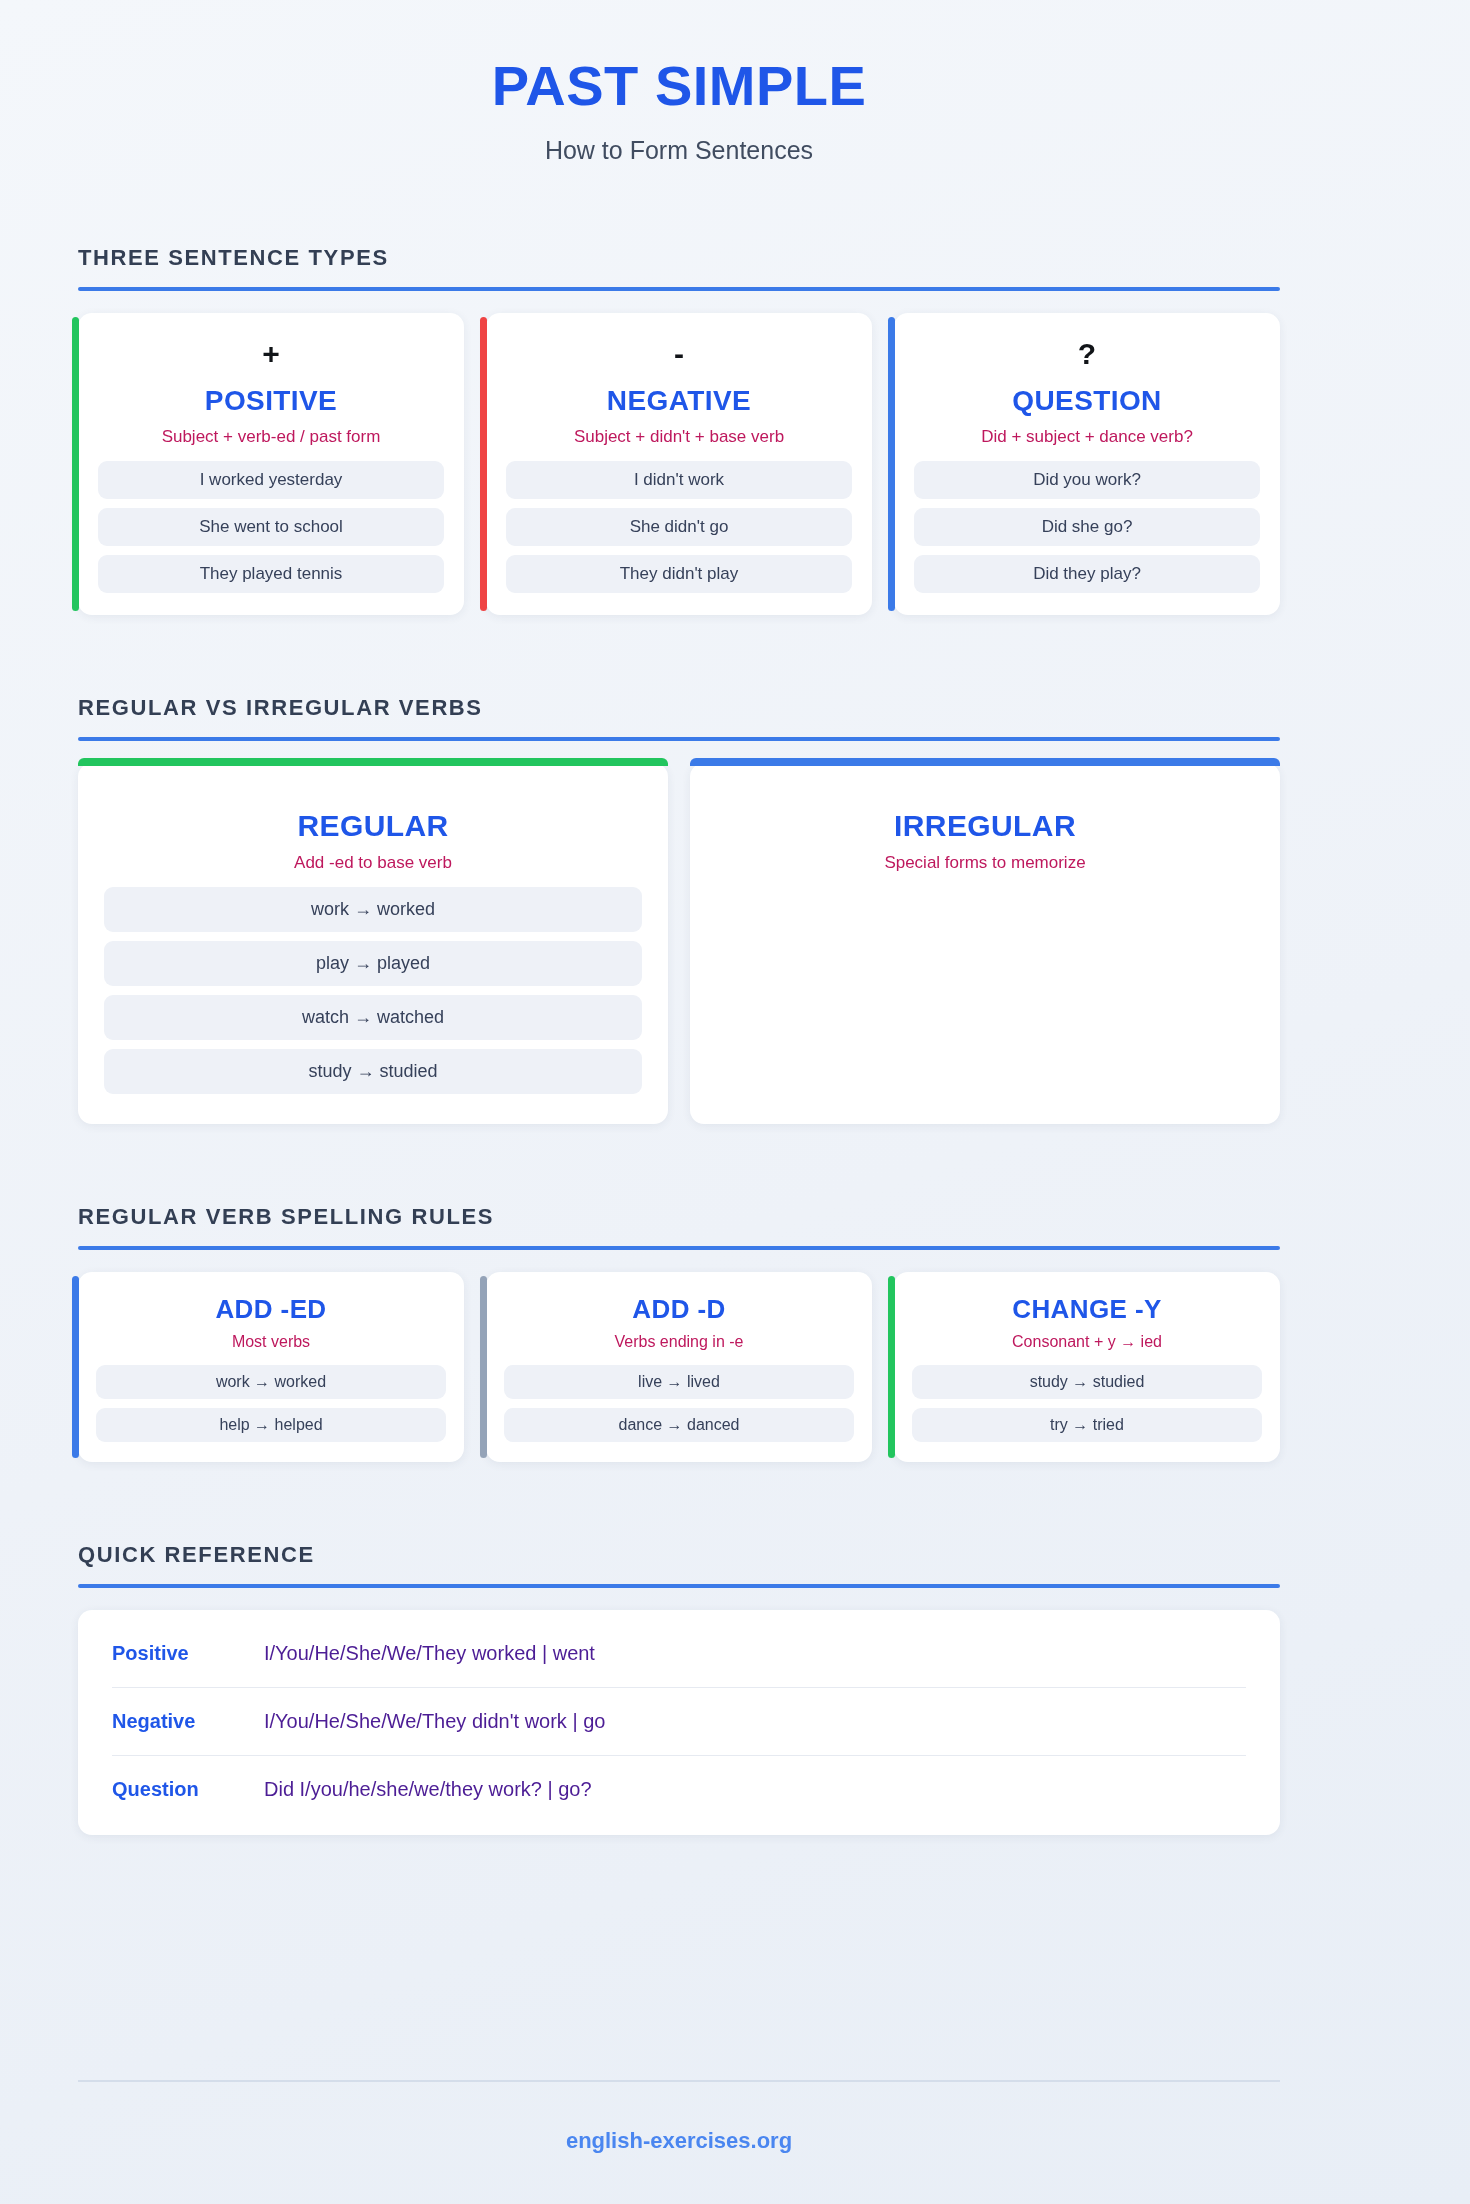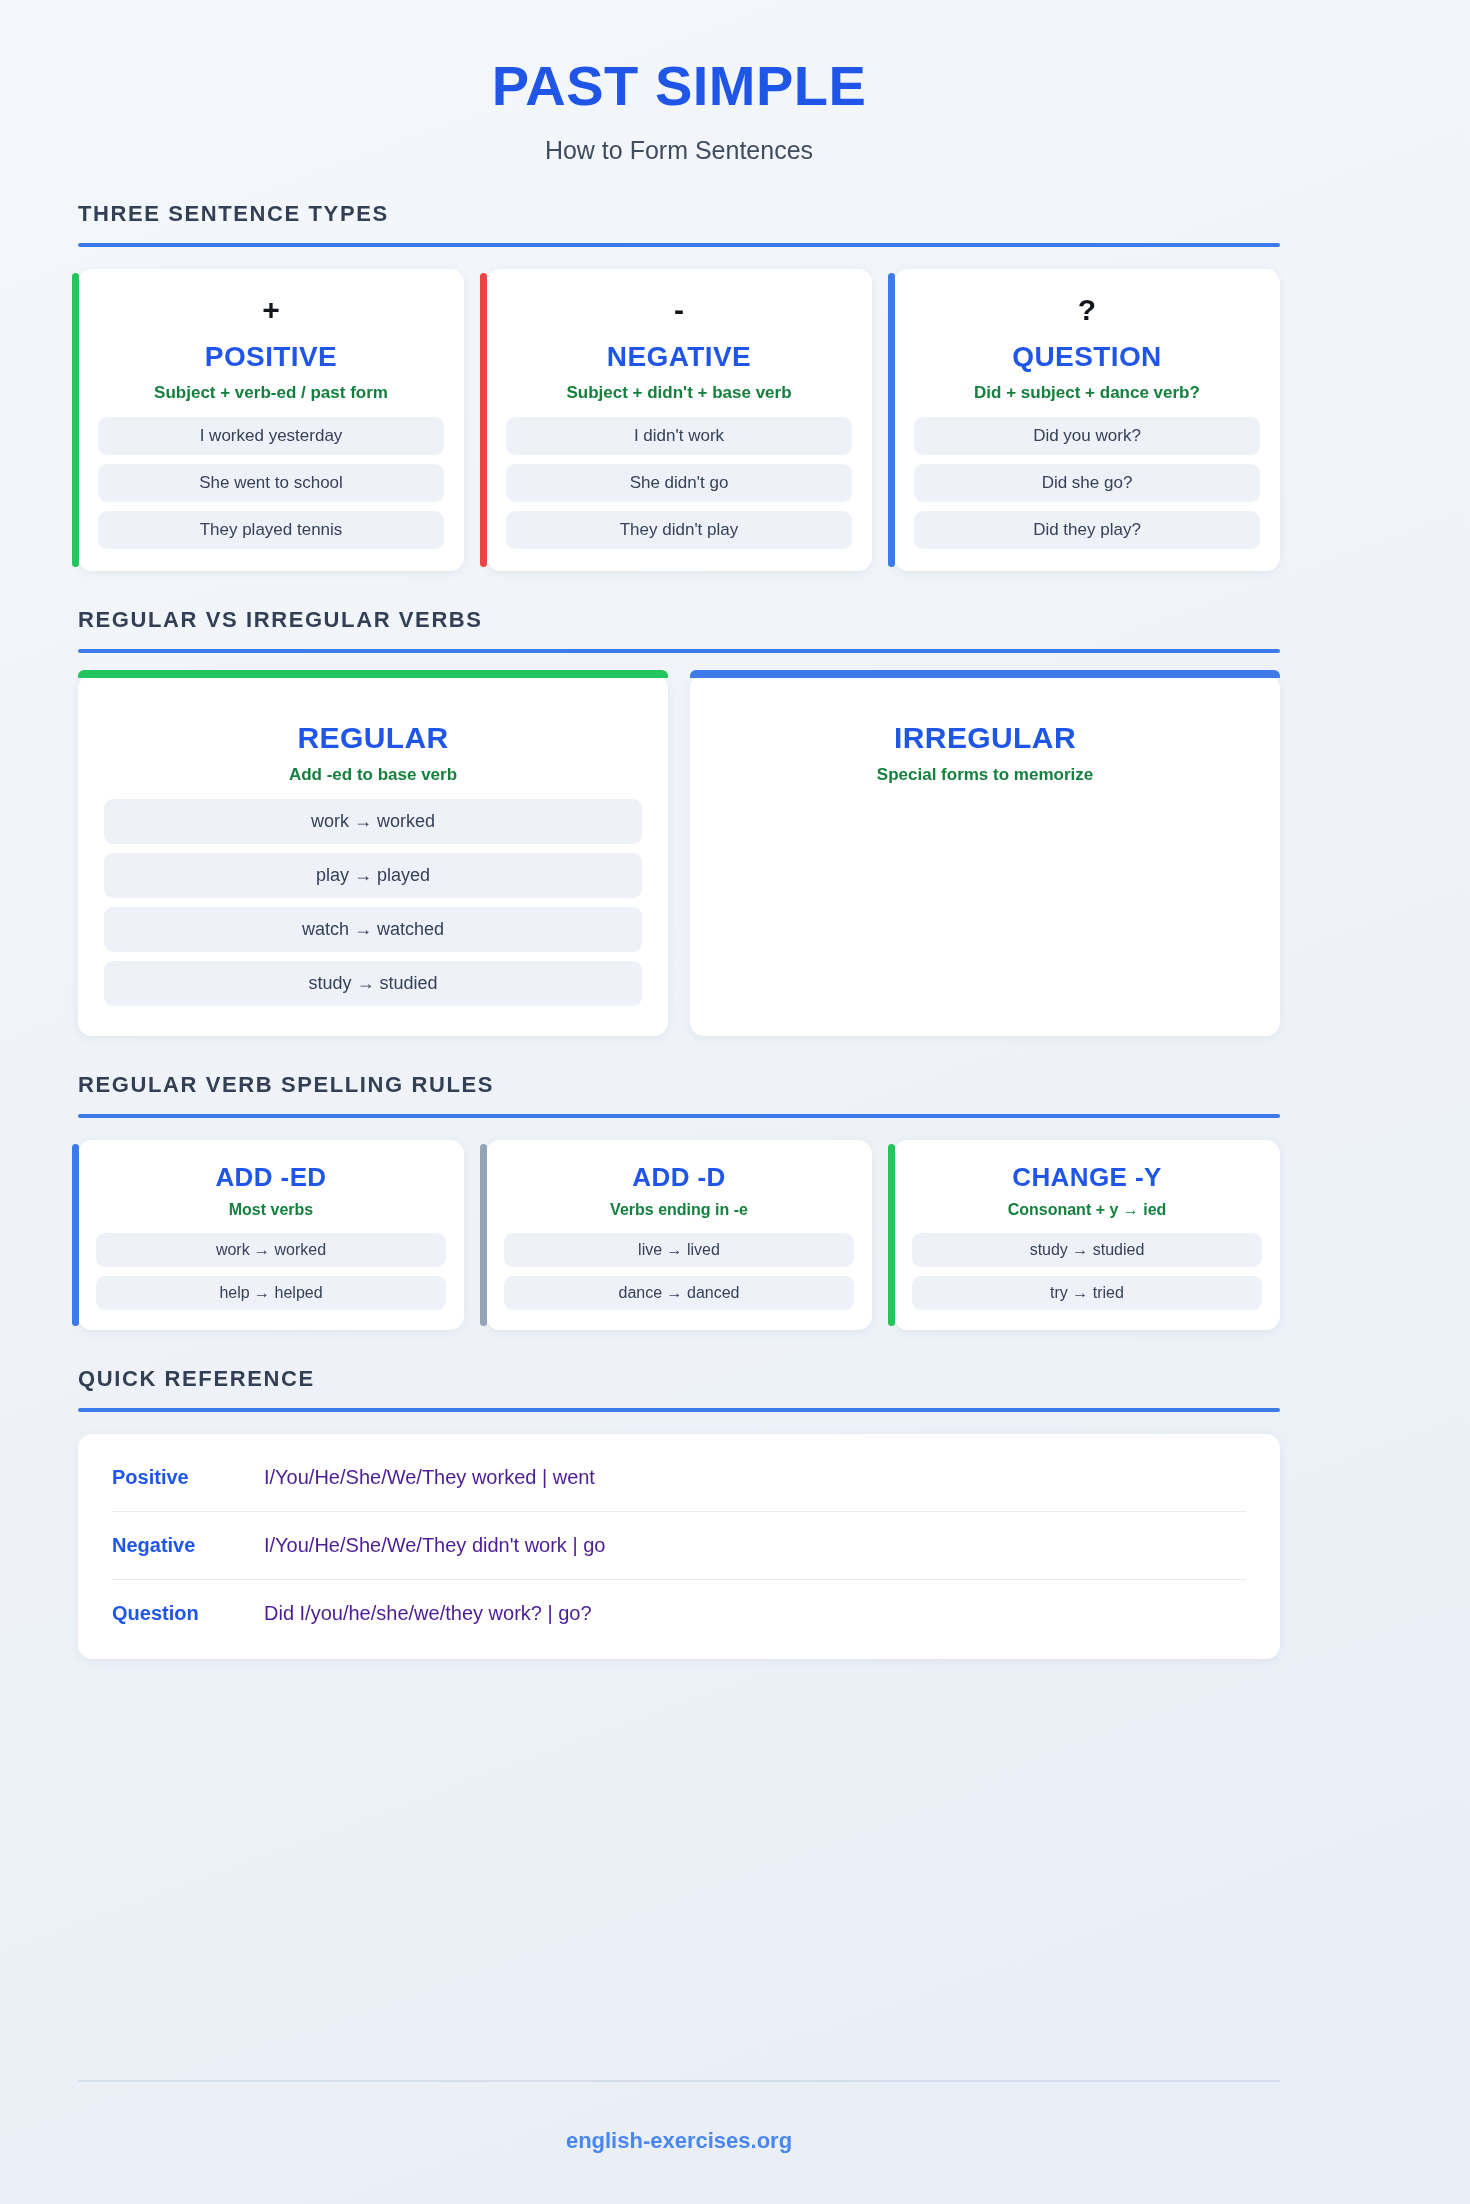--- a/index.html
+++ b/index.html
@@ -44,20 +44,21 @@
   }
 
   
   .section { margin-top: 36px; }
   .section-head {
     font-size: 22px;
     font-weight: 700;
     letter-spacing: 1.6px;
     color: #333f54;
     text-transform: uppercase;
+    margin-top: 44px;
   }
   .section-rule {
     height: 4px;
     background: #3b7ae8;
     border-radius: 2px;
     margin-top: 16px;
   }
 
   
   .row {
@@ -108,23 +109,22 @@
   .card-title {
     font-size: 28px;
     font-weight: 800;
     color: #1f56e8;
     letter-spacing: 0.4px;
     margin-top: 12px;
   }
   .card-title.lg { font-size: 30px; }
   .card-formula {
     font-size: 17px;
-    color: #15803d;
+    color: #be185d;
     margin-top: 10px;
-    font-weight: bold;
   }
 
   .pill-list { margin-top: 14px; display: flex; flex-direction: column; gap: 9px; }
   .pill {
     background: #eef1f7;
     border-radius: 9px;
     padding: 9px 28px;
     font-size: 17px;
     color: #36415a;
     text-align: center;

